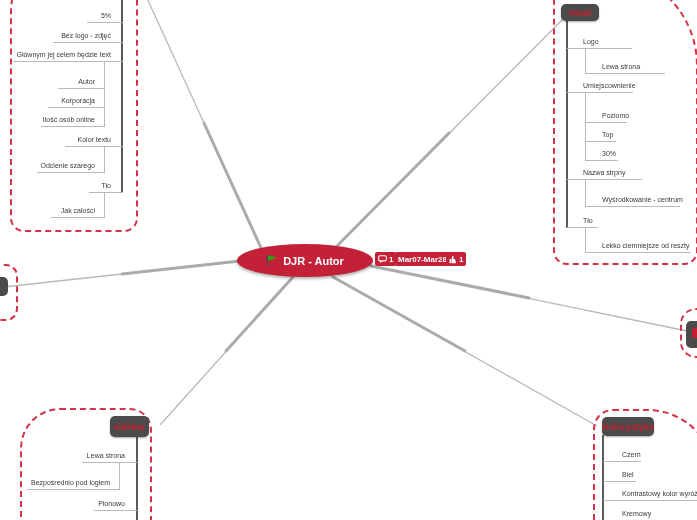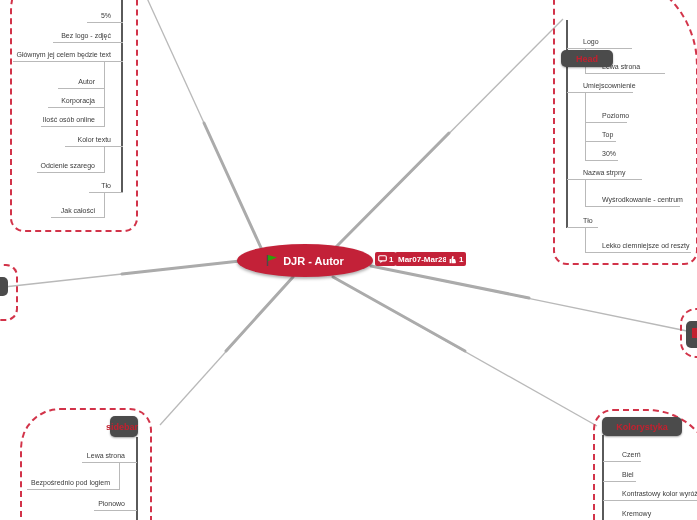--- a/index.html
+++ b/index.html
@@ -58,51 +58,51 @@
   <div class="node r" style="left:13px;top:48px;width:110px;">Głównym jej celem będzie text</div>
   <div class="node r" style="left:58px;top:75px;width:47px;padding-right:10px;">Autor</div>
   <div class="node r" style="left:48px;top:94px;width:57px;padding-right:10px;">Korporacja</div>
   <div class="node r" style="left:41px;top:113px;width:64px;padding-right:10px;">Ilość osób online</div>
   <div class="node r" style="left:65px;top:133px;width:58px;">Kolor textu</div>
   <div class="node r" style="left:37px;top:159px;width:68px;padding-right:10px;">Odcienie szarego</div>
   <div class="node r" style="left:89px;top:179px;width:34px;">Tło</div>
   <div class="node r" style="left:51px;top:204px;width:54px;padding-right:10px;">Jak całości</div>
 
   <div class="dashed" style="left:553px;top:-30px;width:141px;height:291px;border-radius:12px 95px 14px 14px;"></div>
-  <div class="hdr" style="left:561px;top:4px;width:52px;height:17px;margin-top:46px;">
+  <div class="hdr" style="left:561px;top:4px;width:38px;height:17px;">
       <span>Head</span>
     </div>
   <div class="trunk" style="left:566px;top:20px;height:208px;"></div>
   <div class="vline" style="left:585px;top:49px;height:25px;"></div>
   <div class="vline" style="left:585px;top:93px;height:68px;"></div>
   <div class="vline" style="left:585px;top:180px;height:27px;"></div>
   <div class="vline" style="left:585px;top:228px;height:25px;"></div>
   <div class="node l" style="left:567px;top:35px;width:65px;">Logo</div>
   <div class="node l" style="left:585px;top:60px;width:80px;padding-left:17px;">Lewa strona</div>
   <div class="node l" style="left:567px;top:79px;width:66px;">Umiejscownienie</div>
   <div class="node l" style="left:585px;top:109px;width:42px;padding-left:17px;">Poziomo</div>
   <div class="node l" style="left:585px;top:128px;width:31px;padding-left:17px;">Top</div>
   <div class="node l" style="left:585px;top:147px;width:33px;padding-left:17px;">30%</div>
   <div class="node l" style="left:567px;top:166px;width:75px;">Nazwa strpny</div>
   <div class="node l" style="left:585px;top:193px;width:95px;padding-left:17px;">Wyśrodkowanie - centrum</div>
   <div class="node l" style="left:567px;top:214px;width:31px;">Tło</div>
   <div class="node l" style="left:585px;top:239px;width:106px;padding-left:17px;">Lekko ciemniejsze od reszty</div>
 
   <div class="dashed" style="left:20px;top:408px;width:128px;height:130px;border-radius:40px 22px 0 0;"></div>
-  <div class="hdr" style="left:110px;top:416px;width:28px;height:21px;justify-content:flex-end;">
+  <div class="hdr" style="left:110px;top:416px;width:39px;height:21px;">
       <span>sidebar</span>
     </div>
   <div class="trunk" style="left:136px;top:437px;height:83px;"></div>
   <div class="vline" style="left:119px;top:463px;height:27px;"></div>
   <div class="node r" style="left:82px;top:449px;width:55px;">Lewa strona</div>
   <div class="node r" style="left:27px;top:476px;width:93px;padding-right:10px;">Bezpośrednio pod logiem</div>
   <div class="node r" style="left:94px;top:497px;width:43px;">Pionowo</div>
 
   <div class="dashed" style="left:593px;top:409px;width:120px;height:130px;border-radius:20px 70px 0 0;"></div>
-  <div class="hdr" style="left:602px;top:417px;width:80px;height:19px;">
+  <div class="hdr" style="left:602px;top:417px;width:52px;height:19px;">
       <span>Kolorystyka</span>
     </div>
   <div class="trunk" style="left:602px;top:435px;height:85px;"></div>
   <div class="node l" style="left:603px;top:448px;width:38px;padding-left:19px;">Czerń</div>
   <div class="node l" style="left:603px;top:468px;width:33px;padding-left:19px;">Biel</div>
   <div class="node l" style="left:603px;top:487px;width:97px;padding-left:19px;">Kontrastowy kolor wyróżnia</div>
   <div class="node l" style="left:603px;top:507px;width:46px;padding-left:19px;">Kremowy</div>
 
   <div class="dashed" style="left:-28px;top:264px;width:42px;height:53px;border-radius:12px;"></div>
   <div class="cut-node" style="left:-8px;top:277px;width:16px;height:19px;"></div>

